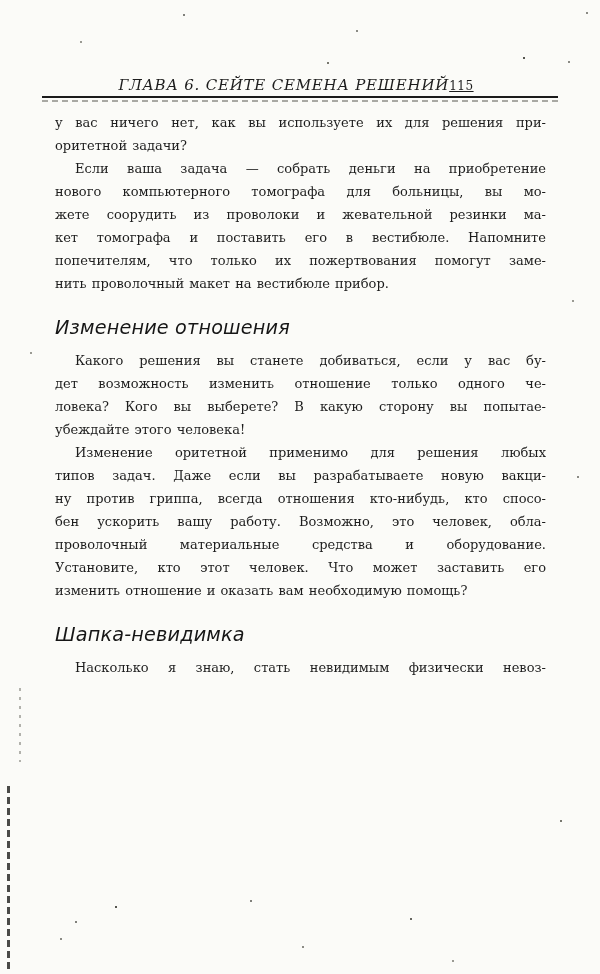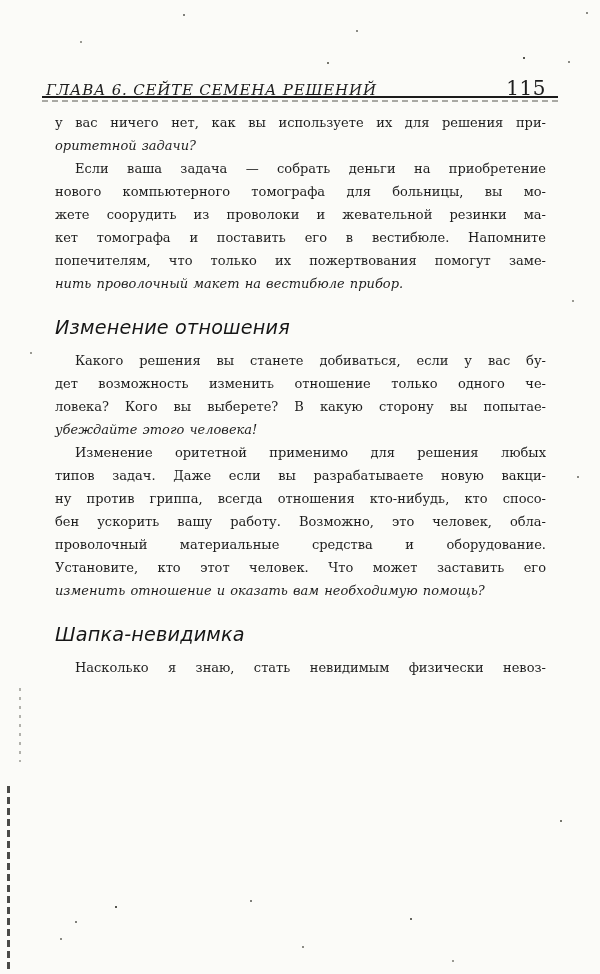--- a/index.html
+++ b/index.html
@@ -14,31 +14,31 @@
     position:relative;
     width:600px; height:974px;
     background:#fbfbf8;
     overflow:hidden;
   }
 
   
   .header {
     position:absolute;
     top:76px; left:46px; right:54px;
-    display:flex; justify-content:space-between; align-items:baseline;
+    display:flex; justify-content:center; align-items:baseline;
   }
   .running-title {
     font-style:italic;
     font-size:15px;
     letter-spacing:0.8px;
     white-space:nowrap;
   }
   .page-number {
     font-style:normal;
-    font-size:20px;
+    font-size:12px;
     letter-spacing:0.5px;
     text-decoration:underline;
   }
   .rule-main {
     position:absolute;
     top:96px; left:42px; width:516px; height:2px;
     background:#1b1b1b;
   }
   .rule-shadow {
     position:absolute;
@@ -55,21 +55,20 @@
   .para { }
   .line {
     font-size:13px;
     line-height:23px;
     text-align:justify;
     text-align-last:justify;
     word-spacing:1px;
   }
   .line.last {
     text-align-last:left;
-    font-style:italic;
   }
   .para.indent .line:first-child {
     text-indent:20px;
   }
   .heading {
     font-family:"DejaVu Sans", sans-serif;
     font-style:italic;
     font-weight:400;
     font-size:20px;
     line-height:24px;

